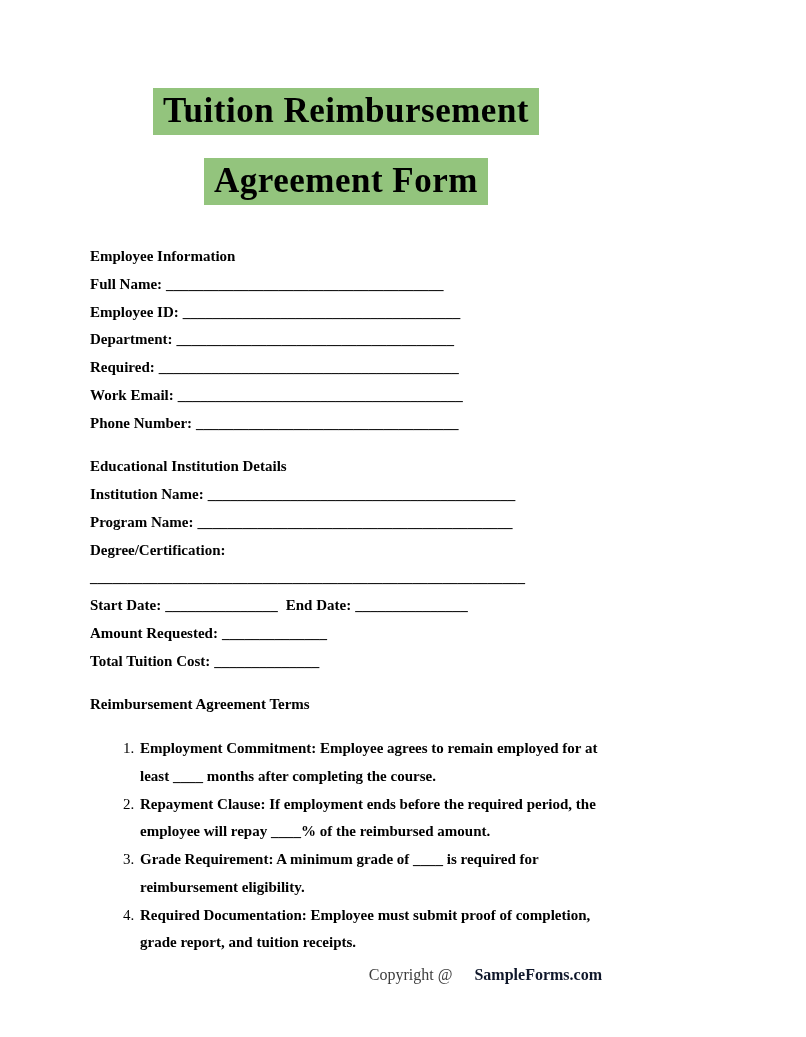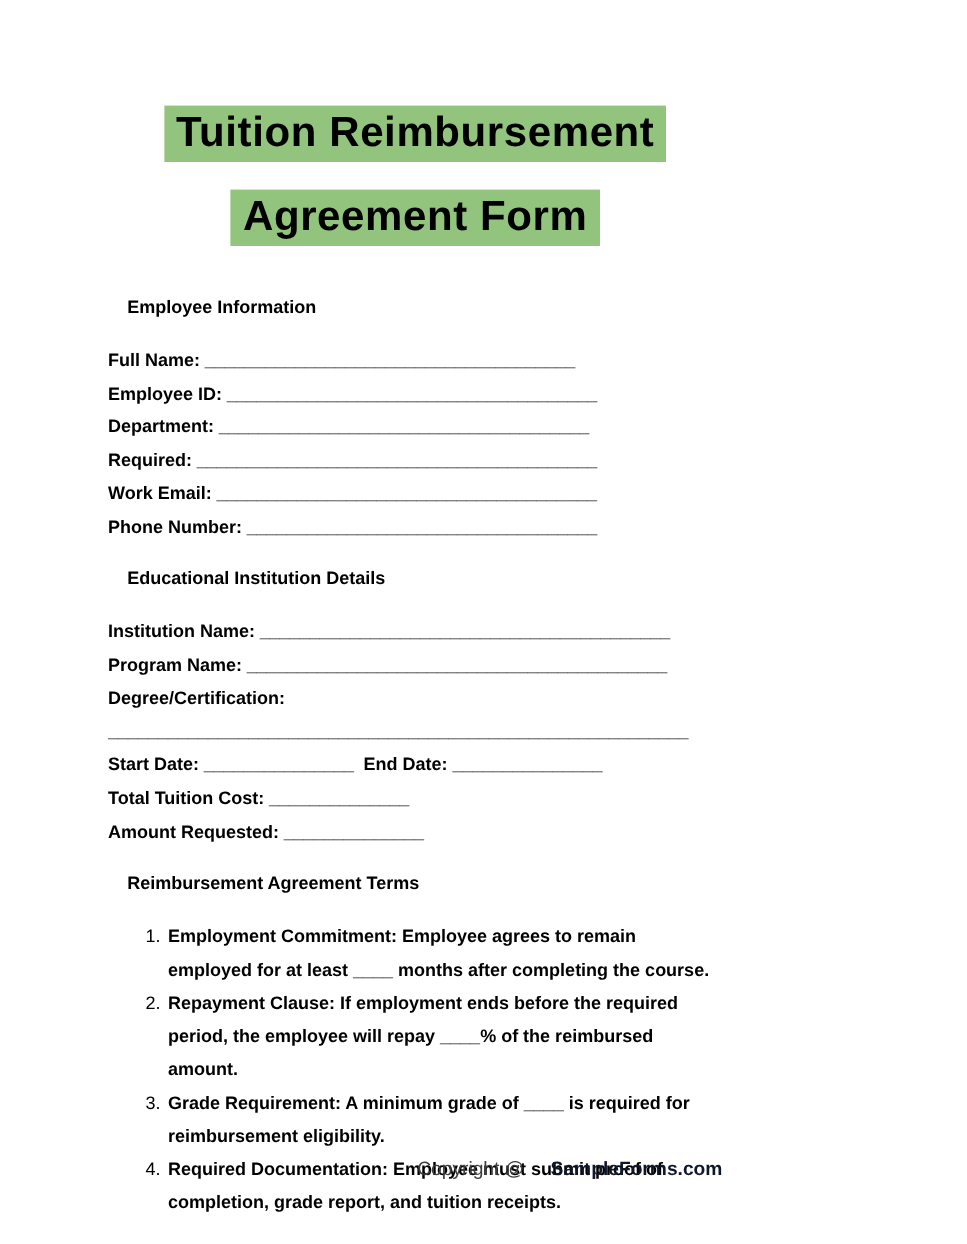--- a/index.html
+++ b/index.html
@@ -2,37 +2,37 @@
 <html><head>
 <meta charset="utf-8">
 <style>
   html, body { margin: 0; padding: 0; background: #ffffff; }
   .page {
     position: relative;
     width: 692px;
     height: 1037px;
     box-sizing: border-box;
     background: #ffffff;
-    font-family: Liberation Sans, sans-serif;
+    font-family: Liberation Serif, serif;
     color: #000000;
     padding: 88px 90px 0 90px;
     overflow: hidden;
   }
   .title-block { text-align: center; margin-bottom: 38px; }
   .title-line { margin: 0 0 23px 0; line-height: 1; }
   .title-highlight {
     display: inline-block;
     background: #93c47d;
     font-size: 35px;
     font-weight: 700;
     padding: 5px 10px 7px 10px;
     letter-spacing: 0.5px;
   }
   .body-text { font-size: 15px; line-height: 1.85; font-weight: 700; }
-  .section-heading { font-size: 15px; font-weight: 700; line-height: 1.85; margin: 16px; }
+  .section-heading { font-size: 15px; font-weight: 700; line-height: 1.85; margin: 0; }
   .section { margin: 0; }
   .section + .section { margin-top: 16px; }
   .line { white-space: nowrap; }
   .blank { margin-left: 4px; letter-spacing: 0; font-weight: 700; }
   .inline-gap { margin-left: 8px; text-align: right; }
   ol.terms-list {
     margin: 16px 0 0 0;
     padding-left: 48px;
   }
   ol.terms-list li {
@@ -106,24 +106,24 @@
     <div class="line">
       <span class="lbl">Degree/Certification:</span>
     </div>
     <div class="line">
       <span class="blank" style="margin-left:0;">__________________________________________________________</span>
     </div>
     <div class="line">
       <span class="lbl">Start Date:</span><span class="blank">_______________</span><span class="lbl inline-gap">End Date:</span><span class="blank">_______________</span>
     </div>
     <div class="line">
-      <span class="lbl">Total Tuition Cost:</span><span class="blank">______________</span>
+      <span class="lbl">Amount Requested:</span><span class="blank">______________</span>
     </div>
     <div class="line">
-      <span class="lbl">Amount Requested:</span><span class="blank">______________</span>
+      <span class="lbl">Total Tuition Cost:</span><span class="blank">______________</span>
     </div>
   </div>
 
   <div class="section body-text">
     <div class="section-heading">Reimbursement Agreement Terms</div>
     <ol class="terms-list">
       <li><span>Employment Commitment: Employee agrees to remain employed for at least ____ months after completing the course.</span></li>
       <li><span>Repayment Clause: If employment ends before the required period, the employee will repay ____% of the reimbursed amount.</span></li>
       <li><span>Grade Requirement: A minimum grade of ____ is required for reimbursement eligibility.</span></li>
       <li><span>Required Documentation: Employee must submit proof of completion, grade report, and tuition receipts.</span></li>

